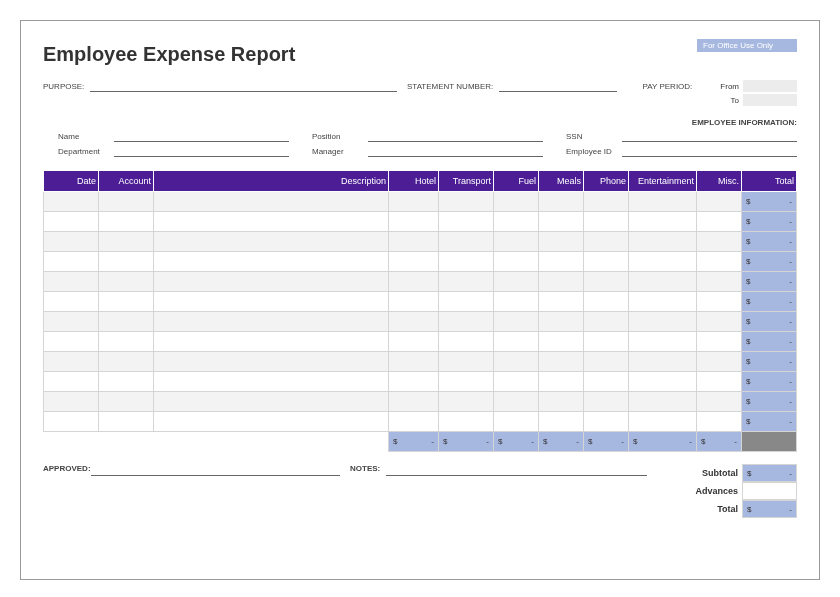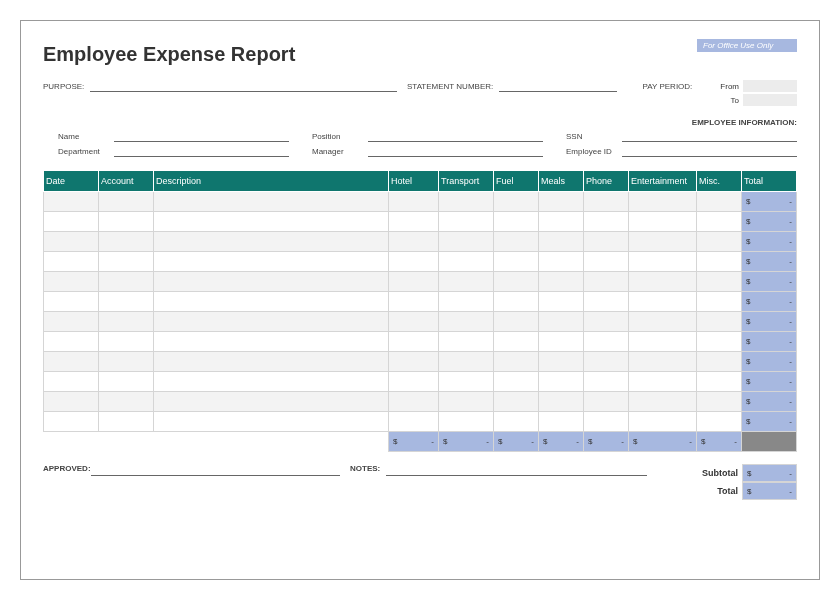--- a/index.html
+++ b/index.html
@@ -19,21 +19,20 @@
     height: 560px;
     position: relative;
   }
   .office-tag {
     position: absolute;
     top: 18px;
     right: 22px;
     background: #a7b8e0;
     color: #fff;
     font-size: 8px;
-    font-style: italic;
     padding: 2px 6px;
     width: 100px;
     text-align: left;
   }
   .title {
     font-size: 20px;
     font-weight: bold;
     color: #333;
     margin: 4px 0 14px 0;
   }
@@ -83,27 +82,27 @@
   .emp-field label { font-size:8px; color:#444; min-width:50px;}
   .emp-field .uline { flex:1; }
 
   table.expense {
     width: 100%;
     border-collapse: collapse;
     margin-top: 10px;
     table-layout: fixed;
   }
   table.expense th {
-    background: #0f766e;
+    background: #4c1d95;
     color: #fff;
     font-size: 9px;
     font-weight: normal;
     padding: 5px 2px;
     border: 1px solid #fff;
-    text-align: left;
+    text-align: right;
   }
   table.expense td {
     border: 1px solid #d5d5d5;
     height: 20px;
     background: #f3f3f3;
     font-size: 8px;
     padding: 0 3px;
   }
   table.expense tr:nth-child(even) td {
     background: #fff;
@@ -425,20 +424,27 @@
     </div>
     <div class="footer-right">
       <div class="summary-row">
         <span class="slabel">Subtotal</span>
         <span class="svalue">
           <span>$</span>
             <span>-</span>
         </span>
       </div>
       <div class="summary-row">
+        <span class="slabel">Advances</span>
+        <span class="svalue plain">
+          <span></span>
+            <span></span>
+        </span>
+      </div>
+      <div class="summary-row">
         <span class="slabel">Total</span>
         <span class="svalue">
           <span>$</span>
             <span>-</span>
         </span>
       </div>
     </div>
   </div>
 
 </div>

